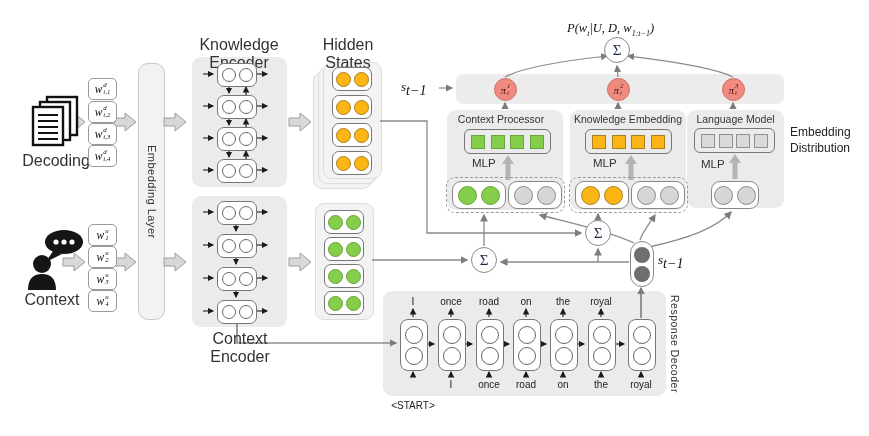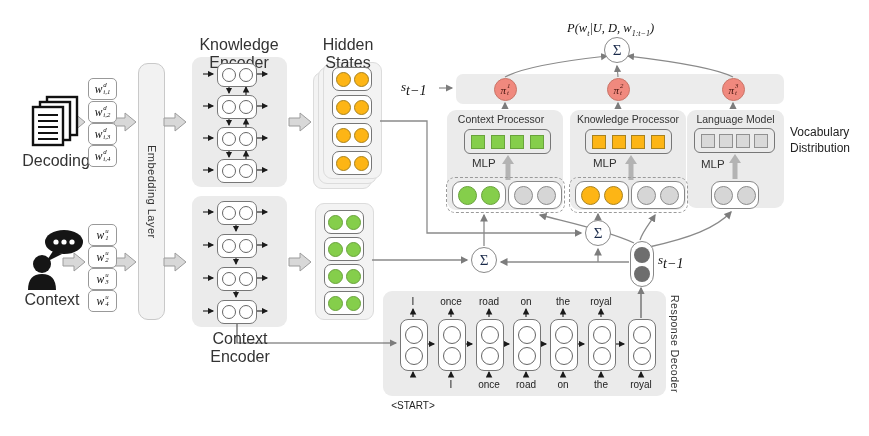--- a/index.html
+++ b/index.html
@@ -376,21 +376,21 @@
     </div>
   <div class="pi" style="left:722px;top:78px;">
     <span>π</span>
       <span class="ss">
         <span>3</span>
         <span>t</span>
       </span>
     </div>
 
   <div class="lbl2" style="left:790px;top:124px;">
-    <div>Vocabulary</div>
+    <div>Embedding</div>
       <div>Distribution</div>
   </div>
 
   <div class="lbl c" style="left:447px;top:113px;width:108px;font-size:10.5px;">Context Processor</div>
   <div class="sqrow" style="left:464px;top:129px;width:87px;height:25px;">
     <span class="sq green"></span>
       <span class="sq green"></span>
       <span class="sq green"></span>
       <span class="sq green"></span>
   </div>
@@ -398,21 +398,21 @@
   <div class="dashwrap" style="left:446px;top:177px;width:117px;height:34px;"></div>
   <div class="pcell" style="left:452px;top:181px;">
       <span class="c green"></span>
       <span class="c green"></span>
     </div>
   <div class="pcell" style="left:508px;top:181px;">
       <span class="c gray"></span>
       <span class="c gray"></span>
     </div>
 
-  <div class="lbl c" style="left:570px;top:113px;width:116px;font-size:10.5px;">Knowledge Processor</div>
+  <div class="lbl c" style="left:570px;top:113px;width:116px;font-size:10.5px;">Knowledge Embedding</div>
   <div class="sqrow" style="left:585px;top:129px;width:87px;height:25px;">
     <span class="sq orange"></span>
       <span class="sq orange"></span>
       <span class="sq orange"></span>
       <span class="sq orange"></span>
   </div>
   <div class="lbl" style="left:593px;top:157px;font-size:11.5px;">MLP</div>
   <div class="dashwrap" style="left:569px;top:177px;width:117px;height:34px;"></div>
   <div class="pcell" style="left:575px;top:181px;">
       <span class="c orange"></span>

